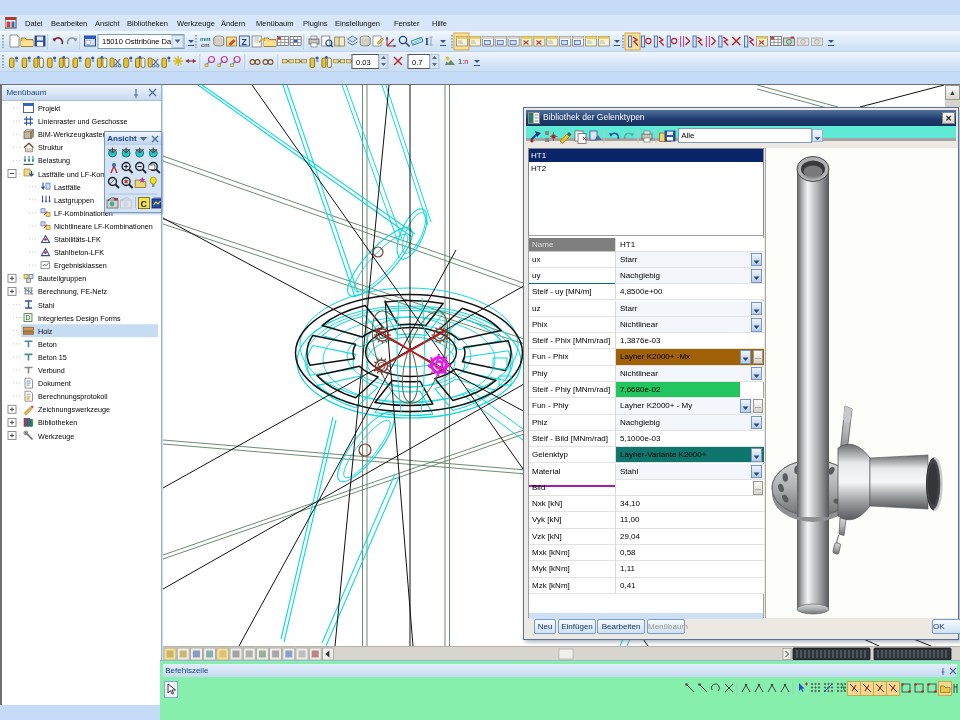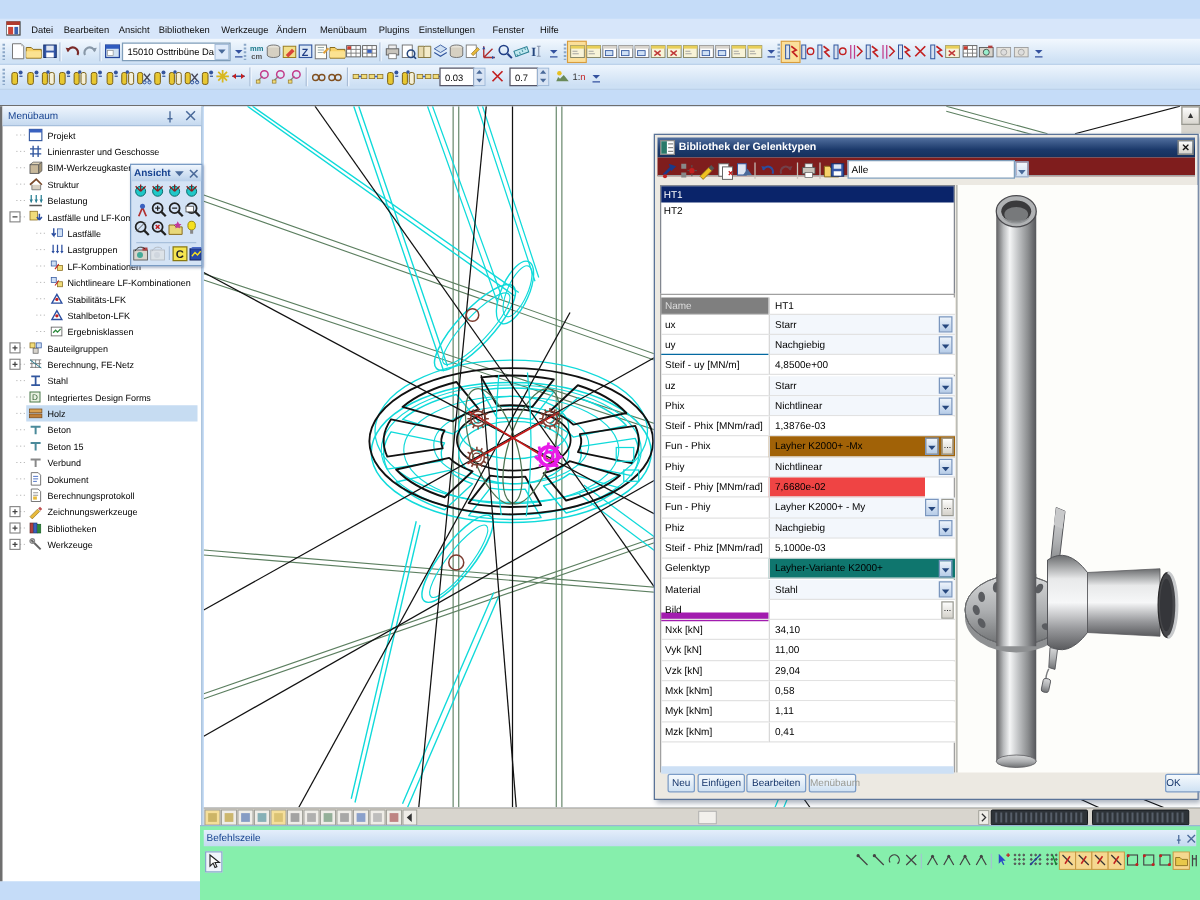--- a/index.html
+++ b/index.html
@@ -1039,24 +1039,24 @@
       <path d="M257.5 5 h3.5 l1.5 1.5 h4.5 v5 h-9.5 z" fill="#e8c84a" stroke="#8a6d1f" stroke-width="0.7"></path>
       <path d="M271 3 v9 M274 3 v9 M271 6 h3" stroke="#444" stroke-width="1"></path>
     </svg>
 <div class="ab" style="left:523px;top:107px;width:436px;height:533px;background:#ece9e2;border:1px solid #5a7398;box-shadow:2px 2px 4px rgba(40,60,90,.4)">
 <div class="ab" style="left:2px;top:2px;width:430px;height:16px;background:linear-gradient(#52709f,#1c3a6b 60%,#16305c)">
 <svg class="ab" style="left:2px;top:2px" width="12" height="12" viewBox="0 0 12 12">
           <rect x="0.5" y="0.5" width="11" height="11" fill="#fff" stroke="#888"></rect>
           <rect x="1" y="1" width="4.5" height="10" fill="#2a7a6a"></rect>
           <path d="M6.5 3 h4 M6.5 6 h4 M6.5 9 h4" stroke="#888" stroke-width="1"></path>
         </svg>
-<div class="ab" style="left:17px;top:2px;font-size:8.5px;font-weight:bold;color:#fff">Bibliothek der Gelenktypen</div>
+<div class="ab" style="left:17px;top:2px;font-size:8.5px;font-weight:normal;color:#fff">Bibliothek der Gelenktypen</div>
 <div class="ab" style="left:416px;top:1.5px;width:13px;height:12px;background:linear-gradient(#fdfdfc,#d5d2cb);border:1px solid #8a8a82;font-size:8px;text-align:center;line-height:11px;color:#111;font-weight:bold">✕</div>
 </div>
-<div class="ab" style="left:2px;top:18px;width:430px;height:15px;background:#7f1d1d;border-bottom:1px solid #a3a3a3">
+<div class="ab" style="left:2px;top:18px;width:430px;height:15px;background:#5eead4;border-bottom:3px solid #a3a3a3">
         <svg class="ab" style="left:2px;top:3px" width="150" height="15" viewBox="0 0 150 15">
           <g transform="translate(2,1)">
             <path d="M1 10 l6 -6" stroke="#1a3a8a" stroke-width="2"></path>
             <path d="M5 1 l6 2 -4 4 z" fill="#1a3a8a"></path>
             <circle cx="2" cy="11" r="1.6" fill="#c22020"></circle>
           </g>
           <g transform="translate(16,1)">
             <rect x="1" y="1" width="4" height="4" fill="#888"></rect>
             <rect x="1" y="8" width="4" height="4" fill="#888"></rect>
             <circle cx="9.5" cy="6.5" r="2.2" fill="#c22020"></circle>
@@ -1141,40 +1141,40 @@
         <div class="ab" style="right:12px;top:114.4px;width:11px;height:13.8px;background:linear-gradient(#eef4fb,#b6cce8);border:1px solid #7a96be"><svg width="9" height="12" viewBox="0 0 9 12">
             <path d="M1.5 4.5 l3 3.5 3 -3.5 z" fill="#26477e"></path>
           </svg></div>
         <div class="ab" style="right:0px;top:114.4px;width:10px;height:13.8px;background:linear-gradient(#fdfdfc,#d5d2cb);border:1px solid #9a9a92;font-size:7px;text-align:center;line-height:12.3px">...</div>
         <div class="ab" style="left:0;top:129.7px;width:86px;height:16.3px;color:#000;font-size:8px;line-height:16.3px;padding-left:3px;border-bottom:1px solid #e2e2e2">Phiy</div>
         <div class="ab" style="left:86px;top:129.7px;width:149px;height:16.3px;font-size:8px;line-height:16.3px;padding-left:4px;border-bottom:1px solid #e2e2e2;border-left:1px solid #d8d8d8;background:#f3f7fc">Nichtlinear</div>
         <div class="ab" style="right:1px;top:130.7px;width:11px;height:13.8px;background:linear-gradient(#eef4fb,#b6cce8);border:1px solid #7a96be"><svg width="9" height="12" viewBox="0 0 9 12">
             <path d="M1.5 4.5 l3 3.5 3 -3.5 z" fill="#26477e"></path>
           </svg></div>
         <div class="ab" style="left:0;top:146.0px;width:86px;height:16.3px;color:#000;font-size:8px;line-height:16.3px;padding-left:3px;border-bottom:1px solid #e2e2e2">Steif - Phiy [MNm/rad]</div>
-        <div class="ab" style="left:86px;top:146.0px;width:125px;height:16.3px;font-size:8px;line-height:16.3px;padding-left:4px;border-bottom:1px solid #e2e2e2;border-left:1px solid #d8d8d8;background:#ef4444">7,6680e-02</div>
+        <div class="ab" style="left:86px;top:146.0px;width:125px;height:16.3px;font-size:8px;line-height:16.3px;padding-left:4px;border-bottom:1px solid #e2e2e2;border-left:1px solid #d8d8d8;background:#22c55e">7,6680e-02</div>
         <div class="ab" style="left:0;top:162.3px;width:86px;height:16.3px;color:#000;font-size:8px;line-height:16.3px;padding-left:3px;border-bottom:1px solid #e2e2e2">Fun -  Phiy</div>
         <div class="ab" style="left:86px;top:162.3px;width:149px;height:16.3px;font-size:8px;line-height:16.3px;padding-left:4px;border-bottom:1px solid #e2e2e2;border-left:1px solid #d8d8d8;background:#f3f7fc">Layher K2000+ - My</div>
         <div class="ab" style="right:12px;top:163.3px;width:11px;height:13.8px;background:linear-gradient(#eef4fb,#b6cce8);border:1px solid #7a96be"><svg width="9" height="12" viewBox="0 0 9 12">
             <path d="M1.5 4.5 l3 3.5 3 -3.5 z" fill="#26477e"></path>
           </svg></div>
         <div class="ab" style="right:0px;top:163.3px;width:10px;height:13.8px;background:linear-gradient(#fdfdfc,#d5d2cb);border:1px solid #9a9a92;font-size:7px;text-align:center;line-height:12.3px">...</div>
         <div class="ab" style="left:0;top:178.6px;width:86px;height:16.3px;color:#000;font-size:8px;line-height:16.3px;padding-left:3px;border-bottom:1px solid #e2e2e2">Phiz</div>
         <div class="ab" style="left:86px;top:178.6px;width:149px;height:16.3px;font-size:8px;line-height:16.3px;padding-left:4px;border-bottom:1px solid #e2e2e2;border-left:1px solid #d8d8d8;background:#f3f7fc">Nachgiebig</div>
         <div class="ab" style="right:1px;top:179.6px;width:11px;height:13.8px;background:linear-gradient(#eef4fb,#b6cce8);border:1px solid #7a96be"><svg width="9" height="12" viewBox="0 0 9 12">
             <path d="M1.5 4.5 l3 3.5 3 -3.5 z" fill="#26477e"></path>
           </svg></div>
-        <div class="ab" style="left:0;top:194.9px;width:86px;height:16.3px;color:#000;font-size:8px;line-height:16.3px;padding-left:3px;border-bottom:1px solid #e2e2e2">Steif - Phiz [MNm/rad]</div>
+        <div class="ab" style="left:0;top:194.9px;width:86px;height:16.3px;color:#000;font-size:8px;line-height:16.3px;padding-left:3px;border-bottom:1px solid #e2e2e2">Steif - Bild [MNm/rad]</div>
         <div class="ab" style="left:86px;top:194.9px;width:149px;height:16.3px;font-size:8px;line-height:16.3px;padding-left:4px;border-bottom:1px solid #e2e2e2;border-left:1px solid #d8d8d8;background:#fff">5,1000e-03</div>
         <div class="ab" style="left:0;top:211.2px;width:86px;height:16.3px;color:#000;font-size:8px;line-height:16.3px;padding-left:3px;border-bottom:1px solid #e2e2e2">Gelenktyp</div>
         <div class="ab" style="left:86px;top:211.2px;width:149px;height:16.3px;font-size:8px;line-height:16.3px;padding-left:4px;border-bottom:1px solid #e2e2e2;border-left:1px solid #d8d8d8;background:#0f766e">Layher-Variante K2000+</div>
         <div class="ab" style="right:1px;top:212.2px;width:11px;height:13.8px;background:linear-gradient(#eef4fb,#b6cce8);border:1px solid #7a96be"><svg width="9" height="12" viewBox="0 0 9 12">
             <path d="M1.5 4.5 l3 3.5 3 -3.5 z" fill="#26477e"></path>
           </svg></div>
-        <div class="ab" style="left:0;top:227.5px;width:86px;height:33px;color:#000;font-size:8px;line-height:16.3px;padding-left:3px;border-bottom:7px solid #a21caf">Material</div>
+        <div class="ab" style="left:0;top:227.5px;width:86px;height:23px;color:#000;font-size:8px;line-height:16.3px;padding-left:3px;border-bottom:2px solid #a21caf">Material</div>
         <div class="ab" style="left:86px;top:227.5px;width:149px;height:16.3px;font-size:8px;line-height:16.3px;padding-left:4px;border-bottom:1px solid #e2e2e2;border-left:1px solid #d8d8d8;background:#f3f7fc">Stahl</div>
         <div class="ab" style="right:1px;top:228.5px;width:11px;height:13.8px;background:linear-gradient(#eef4fb,#b6cce8);border:1px solid #7a96be"><svg width="9" height="12" viewBox="0 0 9 12">
             <path d="M1.5 4.5 l3 3.5 3 -3.5 z" fill="#26477e"></path>
           </svg></div>
         <div class="ab" style="left:0;top:243.8px;width:86px;height:16.3px;color:#000;font-size:8px;line-height:16.3px;padding-left:3px;border-bottom:1px solid #e2e2e2">Bild</div>
         <div class="ab" style="left:86px;top:243.8px;width:149px;height:16.3px;font-size:8px;line-height:16.3px;padding-left:4px;border-bottom:1px solid #e2e2e2;border-left:1px solid #d8d8d8;background:#fff"></div>
         <div class="ab" style="right:0px;top:244.8px;width:10px;height:13.8px;background:linear-gradient(#fdfdfc,#d5d2cb);border:1px solid #9a9a92;font-size:7px;text-align:center;line-height:12.3px">...</div>
         <div class="ab" style="left:0;top:260.1px;width:86px;height:16.3px;color:#000;font-size:8px;line-height:16.3px;padding-left:3px;border-bottom:1px solid #e2e2e2">Nxk [kN]</div>
         <div class="ab" style="left:86px;top:260.1px;width:149px;height:16.3px;font-size:8px;line-height:16.3px;padding-left:4px;border-bottom:1px solid #e2e2e2;border-left:1px solid #d8d8d8;background:#fff">34,10</div>
         <div class="ab" style="left:0;top:276.4px;width:86px;height:16.3px;color:#000;font-size:8px;line-height:16.3px;padding-left:3px;border-bottom:1px solid #e2e2e2">Vyk [kN]</div>

